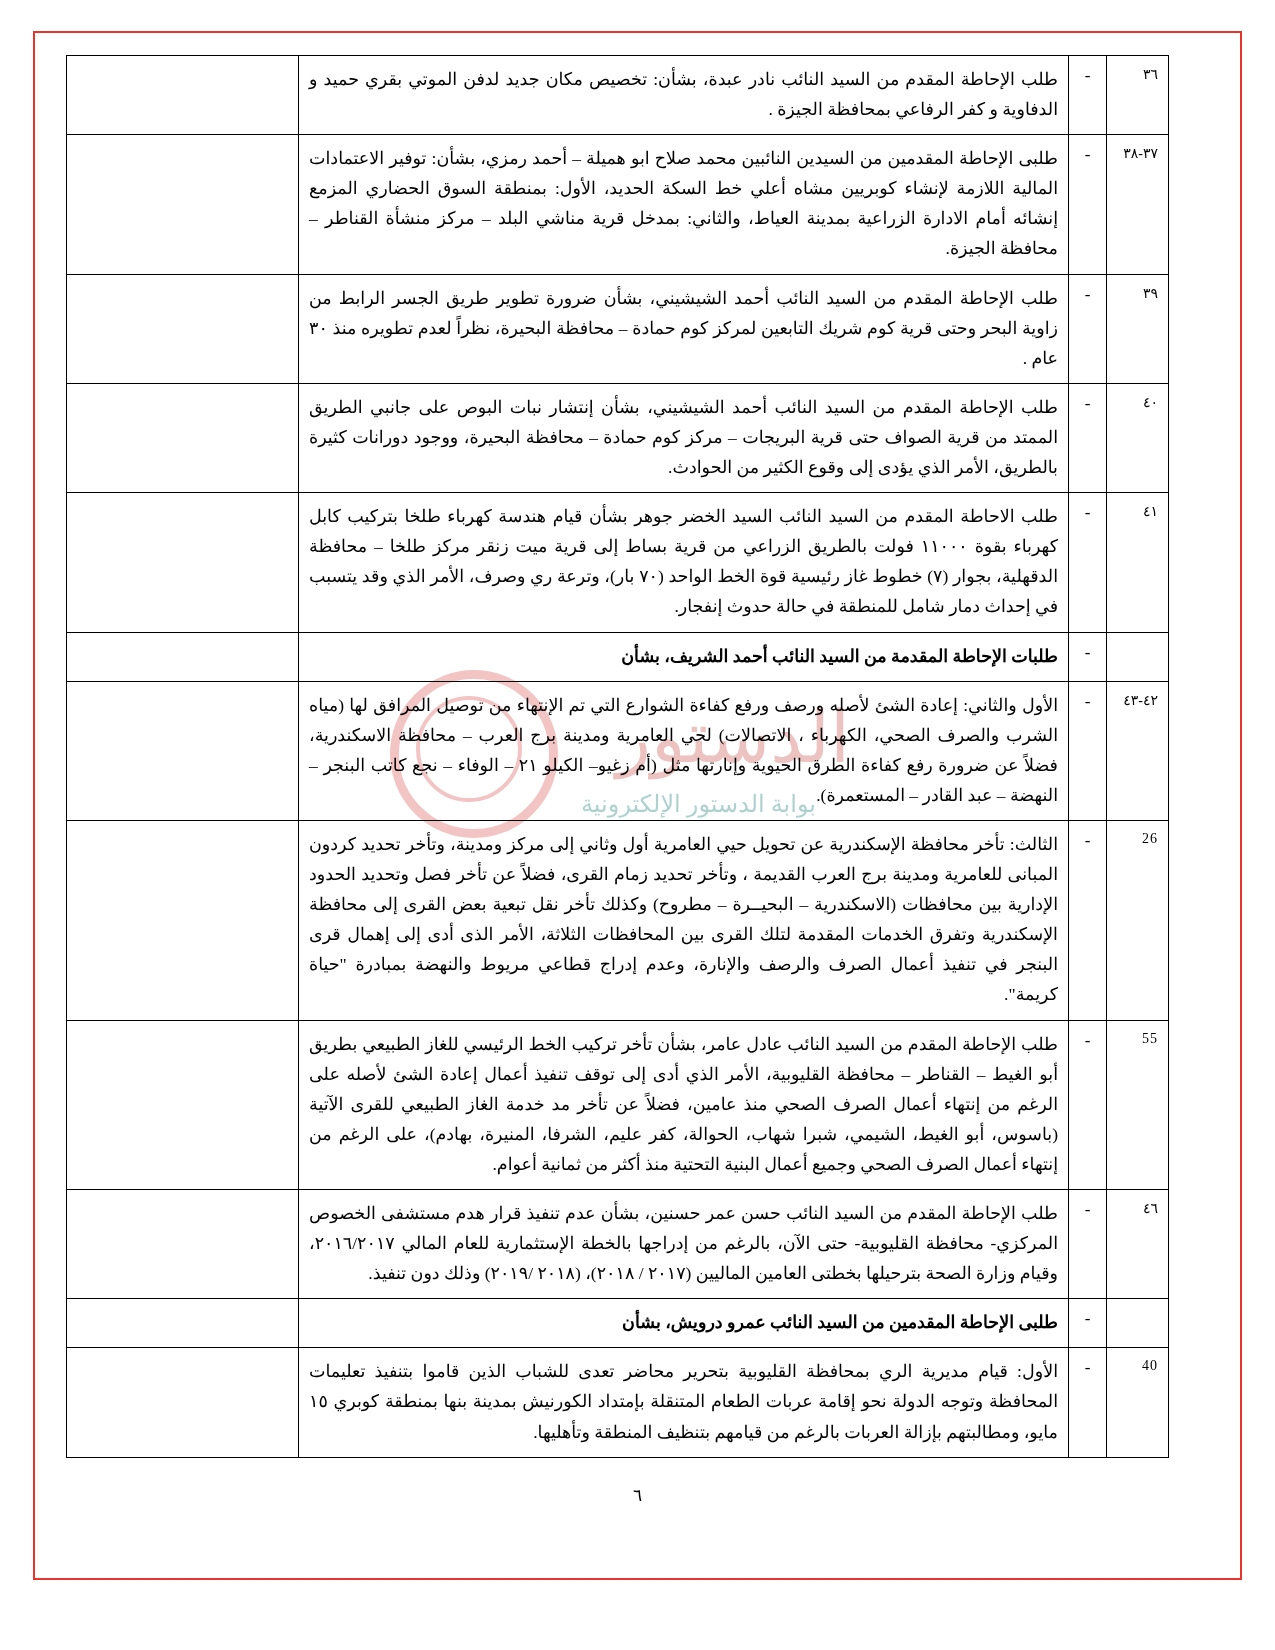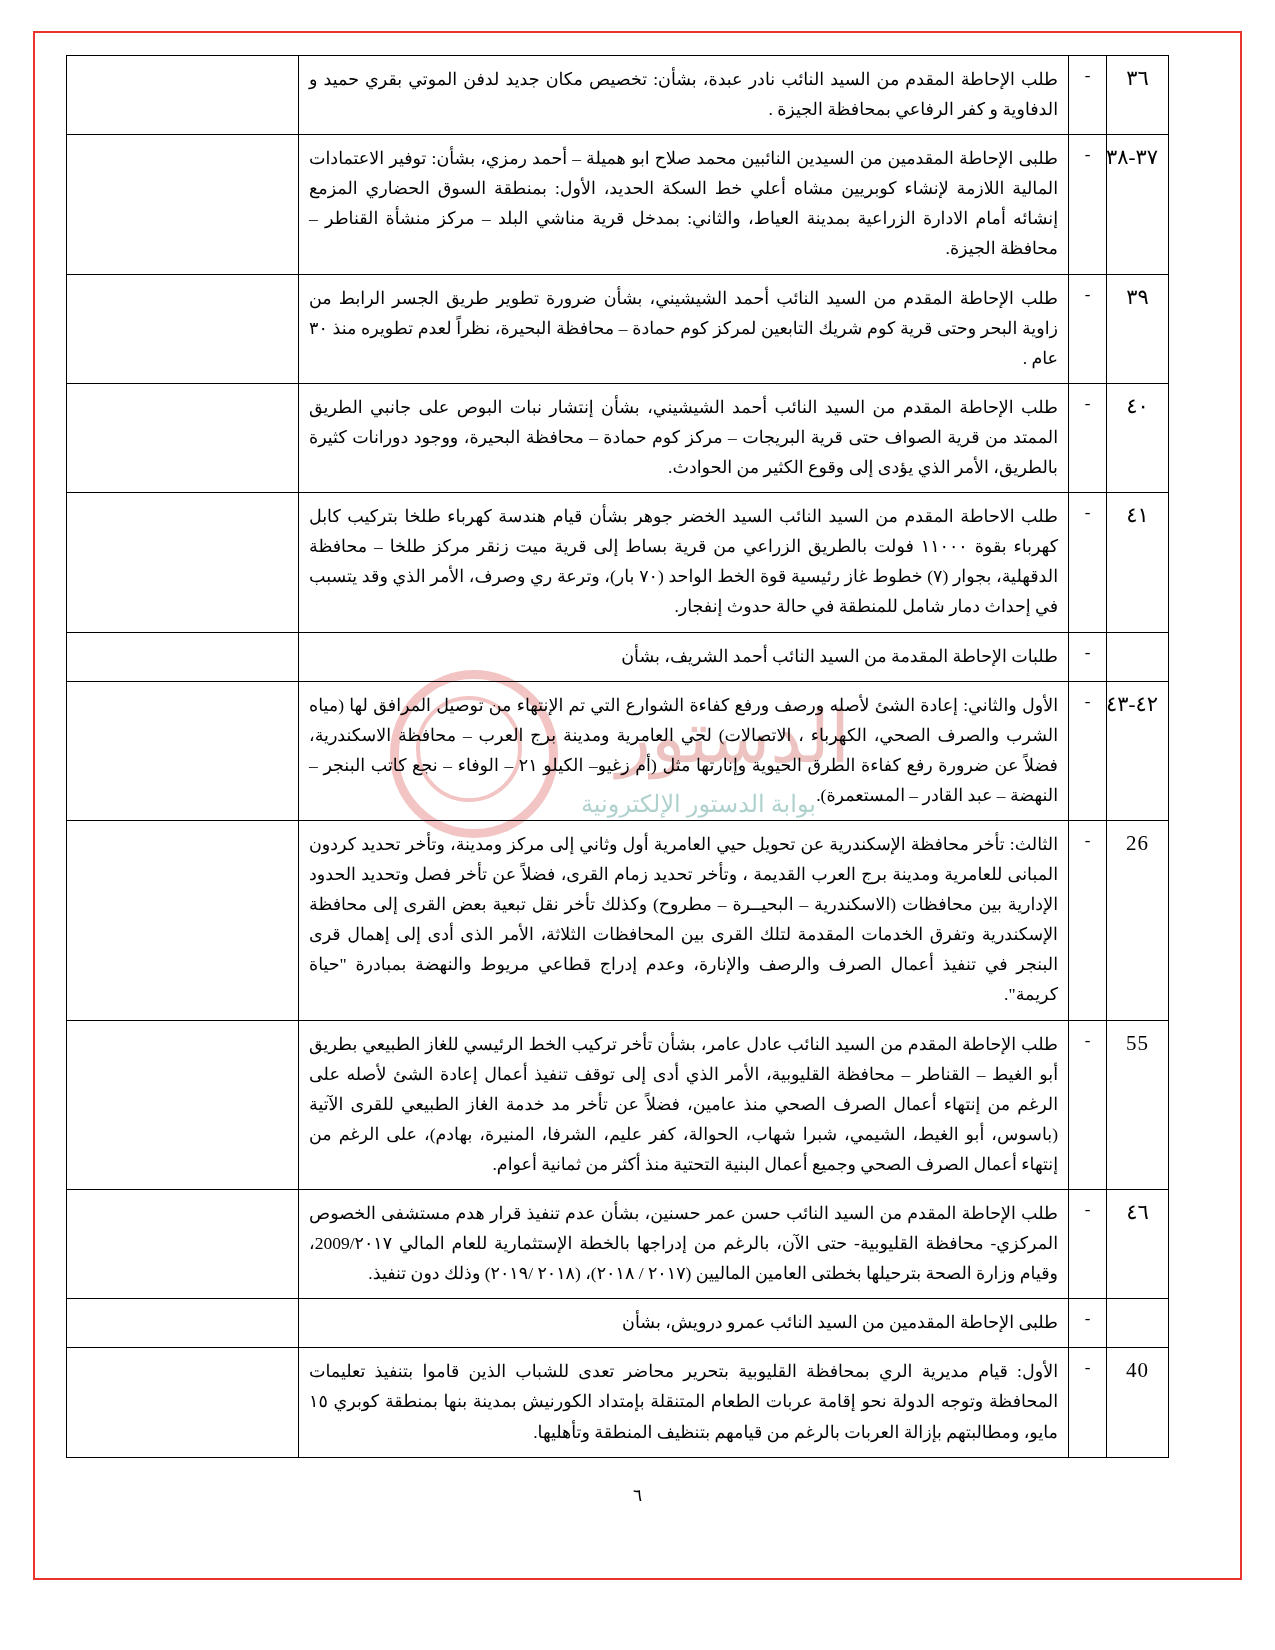--- a/index.html
+++ b/index.html
@@ -41,39 +41,39 @@
     vertical-align: top;
     padding: 8px 10px 10px 10px;
     margin-left: 16px;
   }
   col.c-num { width: 62px; }
   col.c-dash { width: 38px; }
   col.c-text { width: 770px; }
   col.c-note { width: 232px; }
 
   td.num {
-    text-align: center;
-    font-size: 21px;
+    text-align: right;
+    font-size: 14px;
     letter-spacing: 1px;
     padding-top: 10px;
     white-space: nowrap;
   }
   td.dash {
     text-align: center;
     font-size: 17px;
     padding-top: 10px;
   }
   td.note { }
   td.text {
     font-size: 17.5px;
     line-height: 1.72;
     text-align: justify;
     text-justify: inter-word;
   }
-  .center { text-align: center; }
+  .center { text-align: center; font-weight: bold; }
   
   .page-number {
     position: absolute;
     left: 0;
     right: 0;
     top: 1485px;
     text-align: center;
     font-size: 17px;
     font-family: "Liberation Serif", serif;
   }
@@ -207,21 +207,21 @@
       <tr>
         <td class="num">55</td>
         <td class="dash">-</td>
         <td class="text">طلب الإحاطة المقدم من السيد النائب عادل عامر، بشأن تأخر تركيب الخط الرئيسي للغاز الطبيعي بطريق أبو الغيط – القناطر – محافظة القليوبية، الأمر الذي أدى إلى توقف تنفيذ أعمال إعادة الشئ لأصله على الرغم من إنتهاء أعمال الصرف الصحي منذ عامين، فضلاً عن تأخر مد خدمة الغاز الطبيعي للقرى الآتية (باسوس، أبو الغيط، الشيمي، شبرا شهاب، الحوالة، كفر عليم، الشرفا، المنيرة، بهادم)، على الرغم من إنتهاء أعمال الصرف الصحي وجميع أعمال البنية التحتية منذ أكثر من ثمانية أعوام.</td>
         <td class="note"></td>
       </tr>
 
       <tr>
         <td class="num">٤٦</td>
         <td class="dash">-</td>
-        <td class="text">طلب الإحاطة المقدم من السيد النائب حسن عمر حسنين، بشأن عدم تنفيذ قرار هدم مستشفى الخصوص المركزي- محافظة القليوبية- حتى الآن، بالرغم من إدراجها بالخطة الإستثمارية للعام المالي 2009/٢٠١٧، وقيام وزارة الصحة بترحيلها بخطتى العامين الماليين (٢٠١٧ / ٢٠١٨)، (٢٠١٨ /٢٠١٩) وذلك دون تنفيذ.</td>
+        <td class="text">طلب الإحاطة المقدم من السيد النائب حسن عمر حسنين، بشأن عدم تنفيذ قرار هدم مستشفى الخصوص المركزي- محافظة القليوبية- حتى الآن، بالرغم من إدراجها بالخطة الإستثمارية للعام المالي ٢٠١٦/٢٠١٧، وقيام وزارة الصحة بترحيلها بخطتى العامين الماليين (٢٠١٧ / ٢٠١٨)، (٢٠١٨ /٢٠١٩) وذلك دون تنفيذ.</td>
         <td class="note"></td>
       </tr>
 
       <tr>
         <td class="num"></td>
         <td class="dash">-</td>
         <td class="text center">طلبى الإحاطة المقدمين من السيد النائب عمرو درويش، بشأن</td>
         <td class="note"></td>
       </tr>
 

